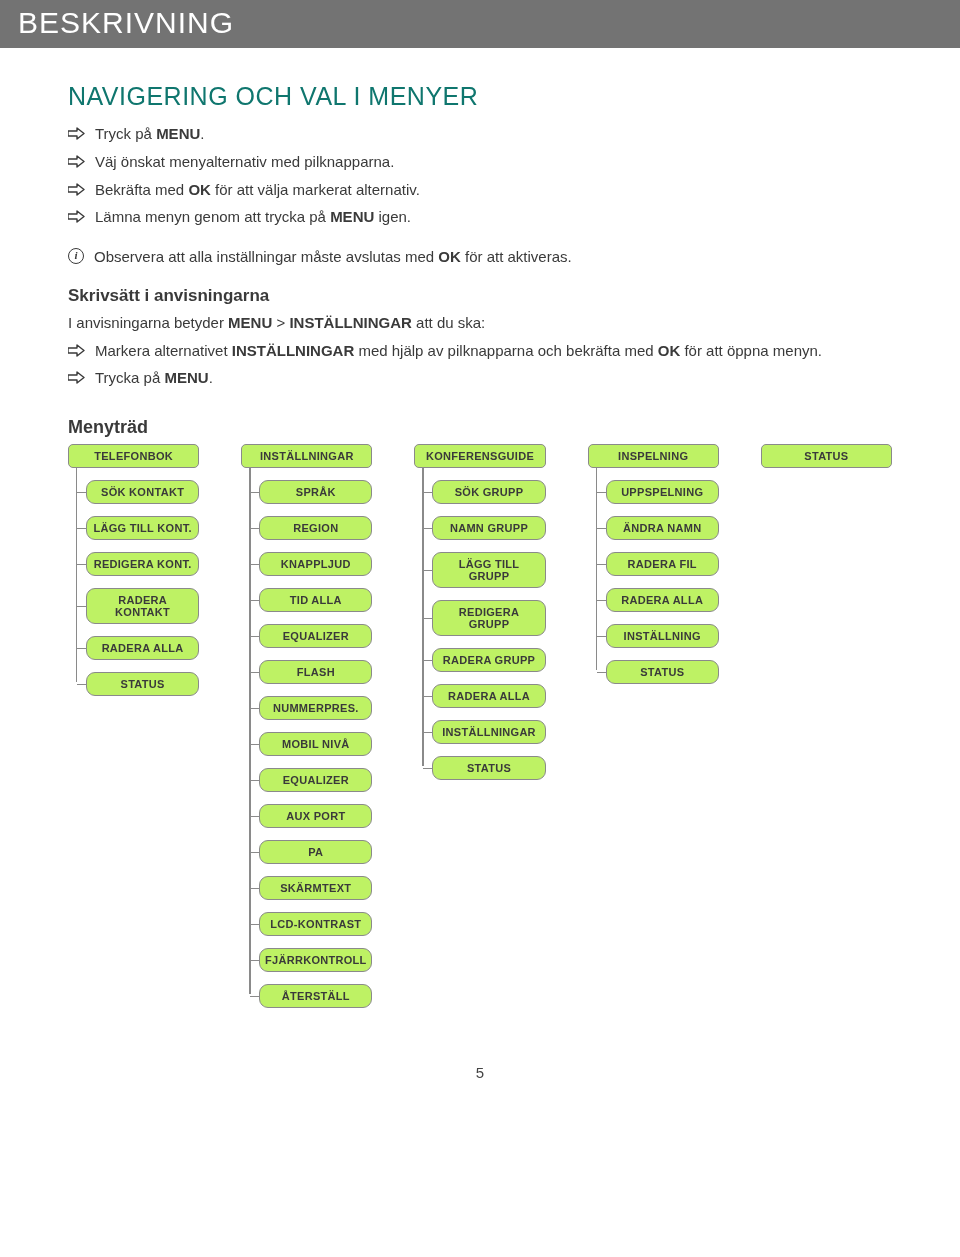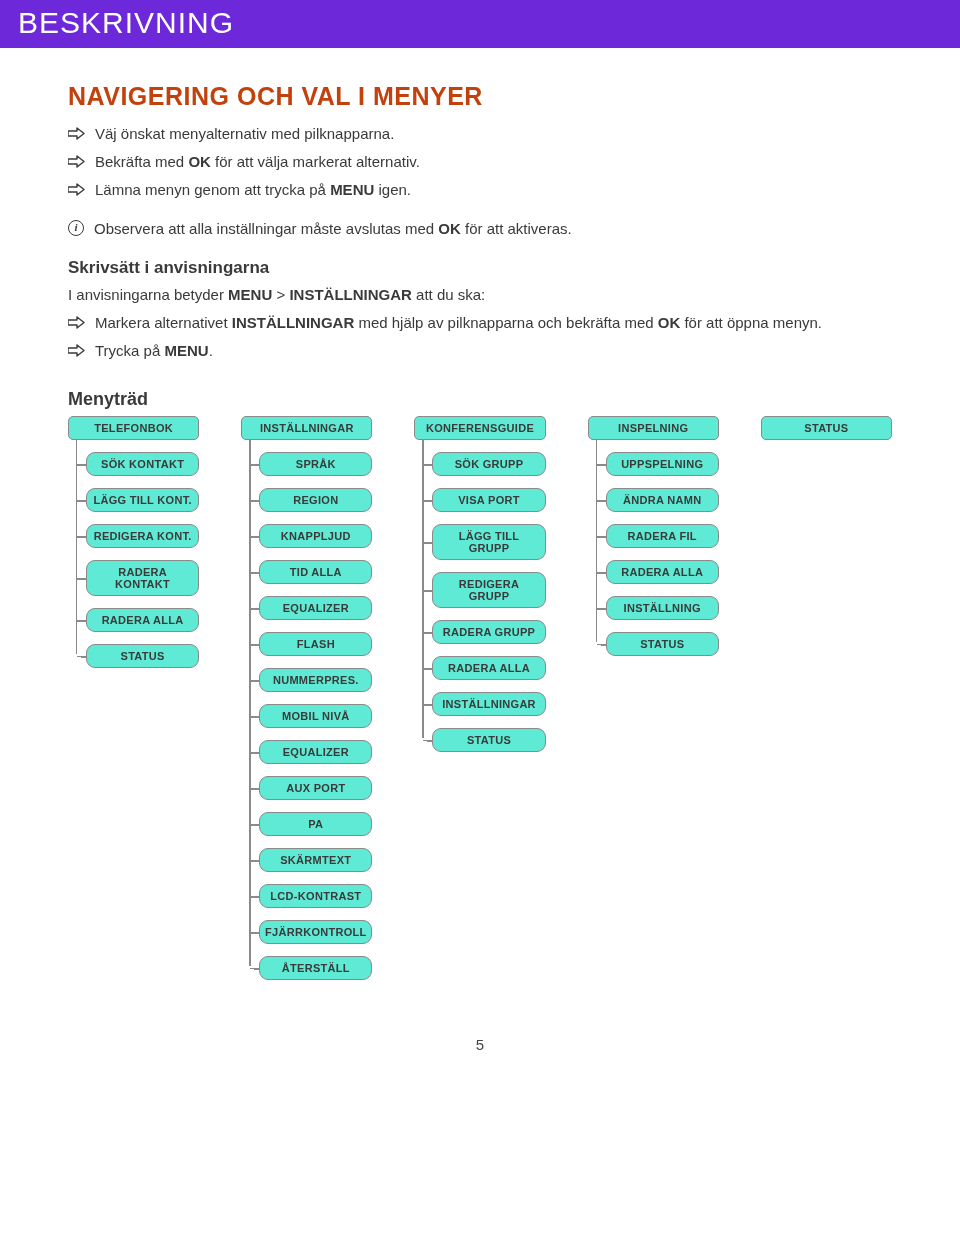--- a/index.html
+++ b/index.html
@@ -6,40 +6,40 @@
   body {
     margin: 0;
     font-family: Arial, Helvetica, sans-serif;
     font-size: 15px;
     color: #3a3a3a;
     width: 960px;
     background: #fff;
   }
   .page { padding: 0 68px 40px 68px; }
   .header-bar {
-    background: #6d28d9;
+    background: #737373;
     margin: 0 0 34px 0;
     padding: 6px 18px 8px 18px;
   }
   .header-bar h1 {
     margin: 0;
     font-family: Arial, Helvetica, sans-serif;
     font-weight: 400;
     font-size: 30px;
     letter-spacing: 1px;
     color: #fff;
     font-stretch: condensed;
   }
   h2.section-title {
     font-family: Arial, Helvetica, sans-serif;
-    font-weight: 700;
+    font-weight: 400;
     font-size: 25px;
     letter-spacing: 0.5px;
     margin: 0 0 12px 0;
-    color: #c2410c;
+    color: #0f766e;
     font-stretch: condensed;
   }
   .bullet-list { padding:0; margin: 0 0 18px 0; list-style: none; }
   .bullet-list li { display:flex; align-items:flex-start; margin-bottom:6px; line-height:1.45; }
   .arrow-icon {
     flex: 0 0 auto;
     width: 17px; height: 13px;
     margin: 4px 10px 0 0;
     display:inline-block;
   }
@@ -74,21 +74,21 @@
   .col { width:146px; }
   .node {
     border:1.3px solid #8a8a8a;
     border-radius:5px;
     text-align:center;
     font-size:11px;
     font-weight:700;
     letter-spacing:0.3px;
     color:#3a3a3a;
     padding:5px 4px;
-    background:#5eead4;
+    background:#bef264;
     position:relative;
   }
   .top-node { margin-bottom: 12px; }
   .child-wrap {
     position:relative;
     padding-left:18px;
   }
   .child-wrap::before {
     content:"";
     position:absolute;
@@ -128,20 +128,28 @@
 
 <div class="header-bar">
   <h1>BESKRIVNING</h1>
 </div>
 
 <div class="page">
 
   <h2 class="section-title">NAVIGERING OCH VAL I MENYER</h2>
 
   <ul class="bullet-list" id="nav-bullets">
+      <li>
+        <span class="arrow-icon">
+          <svg viewBox="0 0 17 13" width="17" height="13">
+            <path d="M0 4 H9 V1 L16 6.5 L9 12 V9 H0 Z" fill="none" stroke="#3a3a3a" stroke-width="1.4" stroke-linejoin="round"></path>
+          </svg>
+        </span>
+        <span class="body-text">Tryck på <b>MENU</b>.</span>
+      </li>
       <li>
         <span class="arrow-icon">
           <svg viewBox="0 0 17 13" width="17" height="13">
             <path d="M0 4 H9 V1 L16 6.5 L9 12 V9 H0 Z" fill="none" stroke="#3a3a3a" stroke-width="1.4" stroke-linejoin="round"></path>
           </svg>
         </span>
         <span class="body-text">Väj önskat menyalternativ med pilknapparna.</span>
       </li>
       <li>
         <span class="arrow-icon">
@@ -221,21 +229,21 @@
           <div class="node child">SKÄRMTEXT</div>
           <div class="node child">LCD-KONTRAST</div>
           <div class="node child">FJÄRRKONTROLL</div>
           <div class="node child">ÅTERSTÄLL</div>
         </div>
       </div>
       <div class="col">
         <div class="node top-node">KONFERENSGUIDE</div>
         <div class="child-wrap">
           <div class="node child">SÖK GRUPP</div>
-          <div class="node child">VISA PORT</div>
+          <div class="node child">NAMN GRUPP</div>
           <div class="node child">LÄGG TILL GRUPP</div>
           <div class="node child">REDIGERA GRUPP</div>
           <div class="node child">RADERA GRUPP</div>
           <div class="node child">RADERA ALLA</div>
           <div class="node child">INSTÄLLNINGAR</div>
           <div class="node child">STATUS</div>
         </div>
       </div>
       <div class="col">
         <div class="node top-node">INSPELNING</div>

